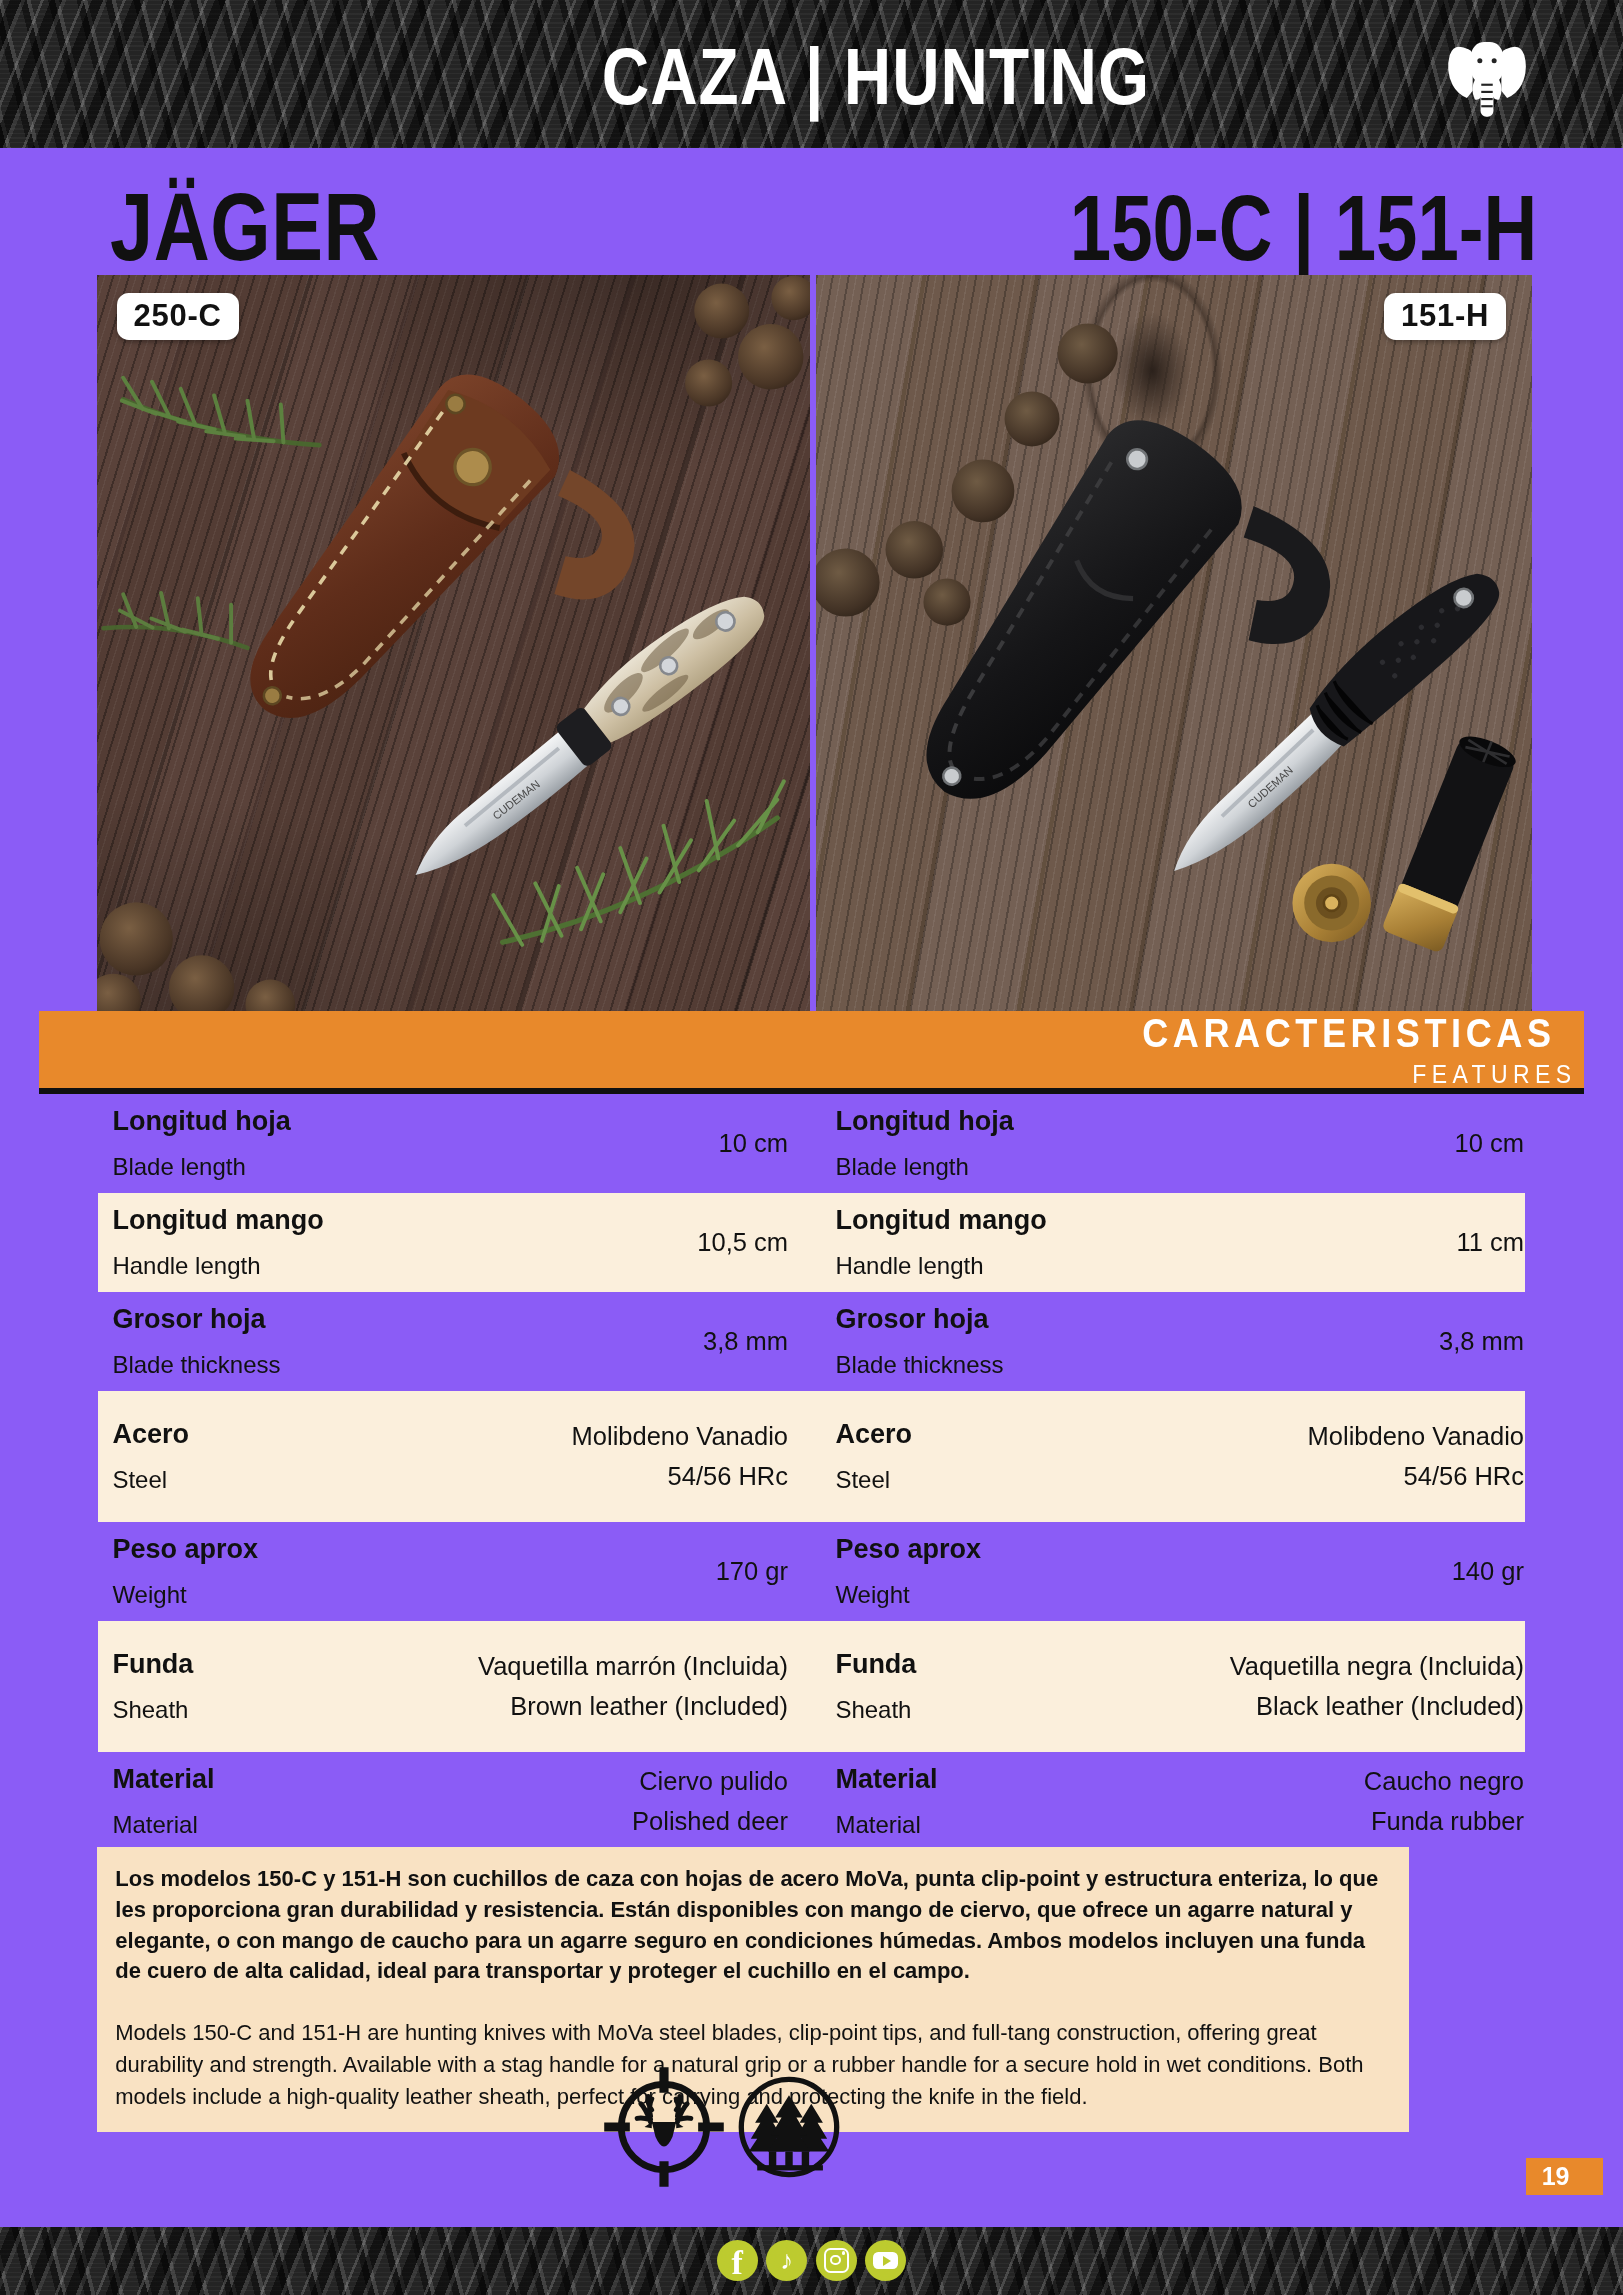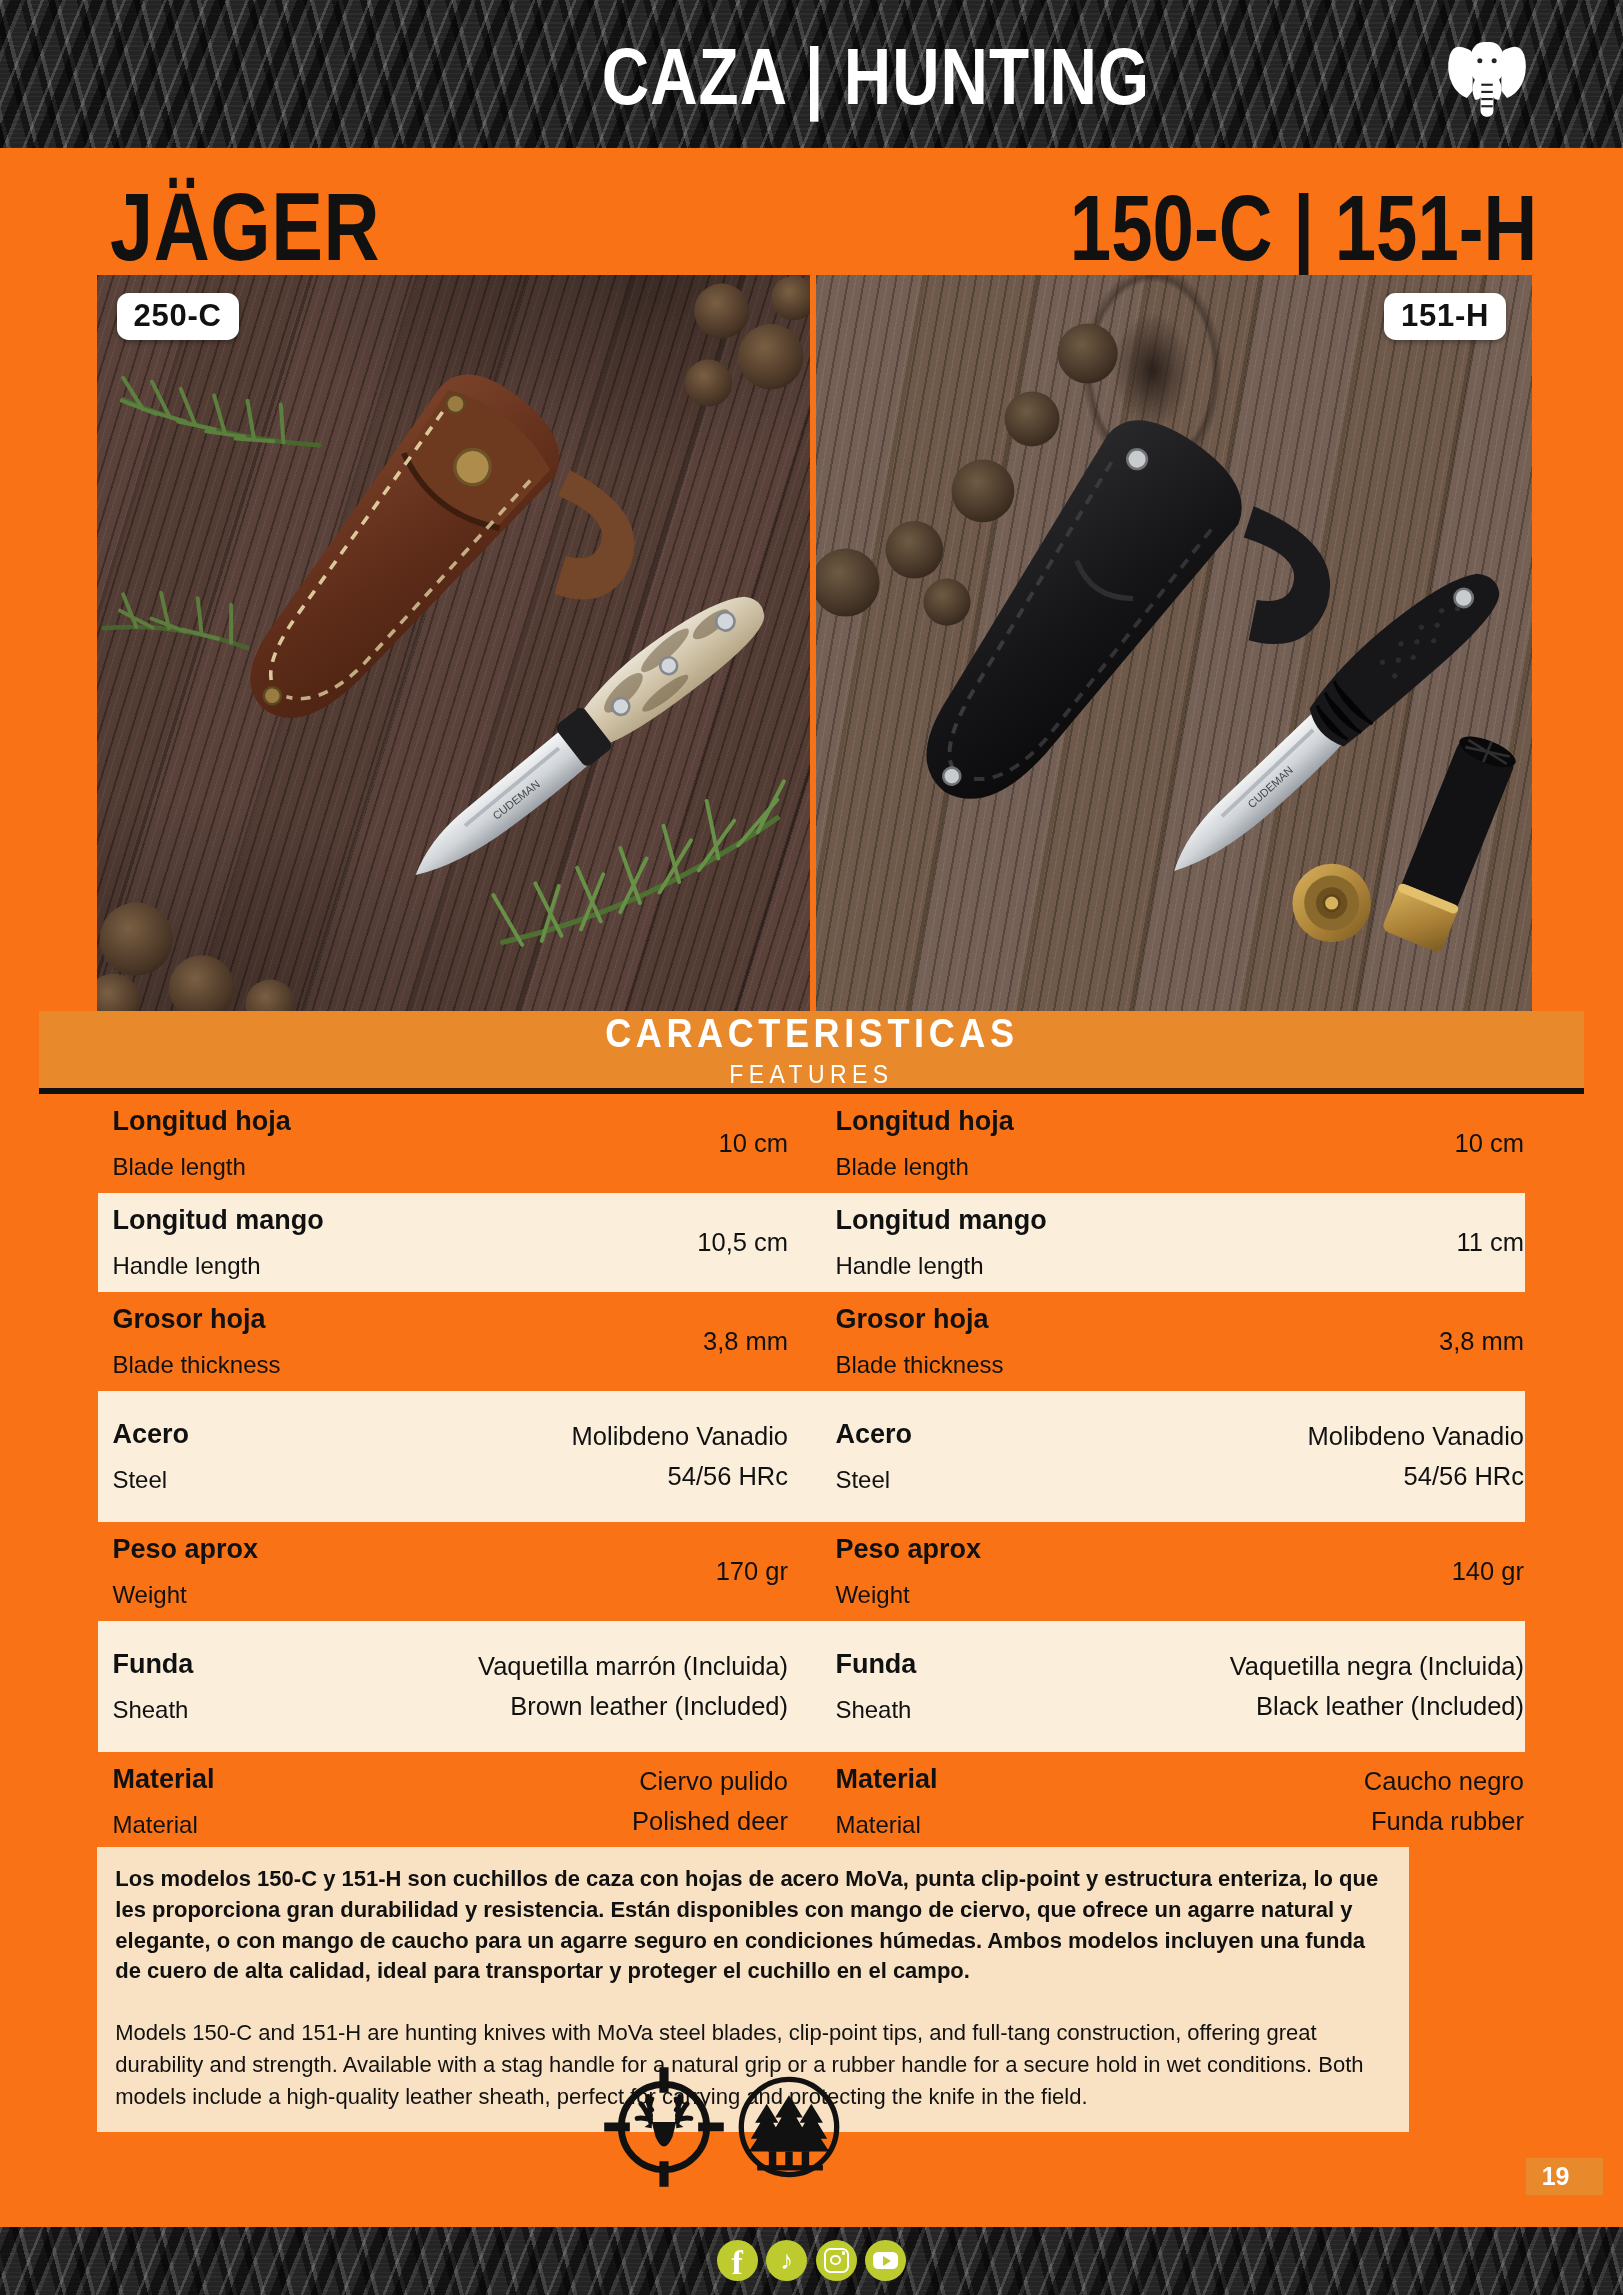--- a/index.html
+++ b/index.html
@@ -1,16 +1,16 @@
 <!DOCTYPE html>
 <html style="font-size:10.5px"><head>
 <meta charset="utf-8">
 <style>
   html,body{margin:0;padding:0;background:#e9e9e9;}
-  .page{position:relative;width:1623px;height:2295px;background:#f97316;overflow:hidden;
+  .page{position:relative;width:1623px;height:2295px;background:#8b5cf6;overflow:hidden;
         font-family:"Liberation Sans",sans-serif;color:#111;}
 
   
   .bark{position:absolute;left:0;width:1623px;background-color:#242424;
     background-image:
       repeating-linear-gradient(112deg, rgba(255,255,255,.17) 0 2.6px, rgba(255,255,255,0) 2.6px 9.2px,
         rgba(0,0,0,.52) 9.2px 19.6px, rgba(255,255,255,.09) 19.6px 23.6px, rgba(0,0,0,0) 23.6px 38px),
       repeating-linear-gradient(76deg, rgba(0,0,0,.45) 0 6.5px, rgba(140,140,140,.28) 6.5px 10.5px,
         rgba(0,0,0,0) 10.5px 27.5px),
       repeating-linear-gradient(0deg, rgba(120,120,120,.10) 0 1.3px, rgba(0,0,0,0) 1.3px 4.6px);}
@@ -47,21 +47,21 @@
       repeating-linear-gradient(100deg, #746054 0 105px, #63503f 105px 109px, #6e594b 109px 216px,
         #594738 216px 220px),#6b5749;}
   .photo svg{position:absolute;left:0;top:0;}
   .badge{position:absolute;top:18.3px;background:#fff;border-radius:11.8px;padding:5.2px 17px;
     font-size:31px;font-weight:bold;letter-spacing:0.7px;box-shadow:0 2px 5.2px rgba(0,0,0,.35);}
   .badge-left{left:19.6px;}
   .badge-right{right:26px;margin-left:12px;}
 
   
   .banner{position:absolute;left:39px;top:1011px;width:1545px;height:77px;background:#E8892B;
-    border-bottom:6.5px solid #101010;display:flex;flex-direction:column;align-items:center;justify-content:center;}
+    border-bottom:6.5px solid #101010;display:flex;flex-direction:column;align-items:flex-end;justify-content:center;}
   .banner .t1{font-size:41px;font-weight:bold;color:#fff;letter-spacing:5.2px;
     transform:scaleX(.88);white-space:nowrap;}
   .banner .t2{font-size:25px;color:#fff;letter-spacing:5.9px;margin-top:2.6px;transform:scaleX(.92);}
 
   
   .specs{position:absolute;left:98px;top:1094px;width:1427px;}
   .spec-row{display:grid;grid-template-columns:314px 376px 33px 314px 389px;
     align-items:center;min-height:99px;padding:3.9px 0;box-sizing:border-box;}
   .spec-row:nth-child(even){background:#FBEFDC;}
   .spec-row:nth-child(4),.spec-row:nth-child(6){min-height:131px;}

